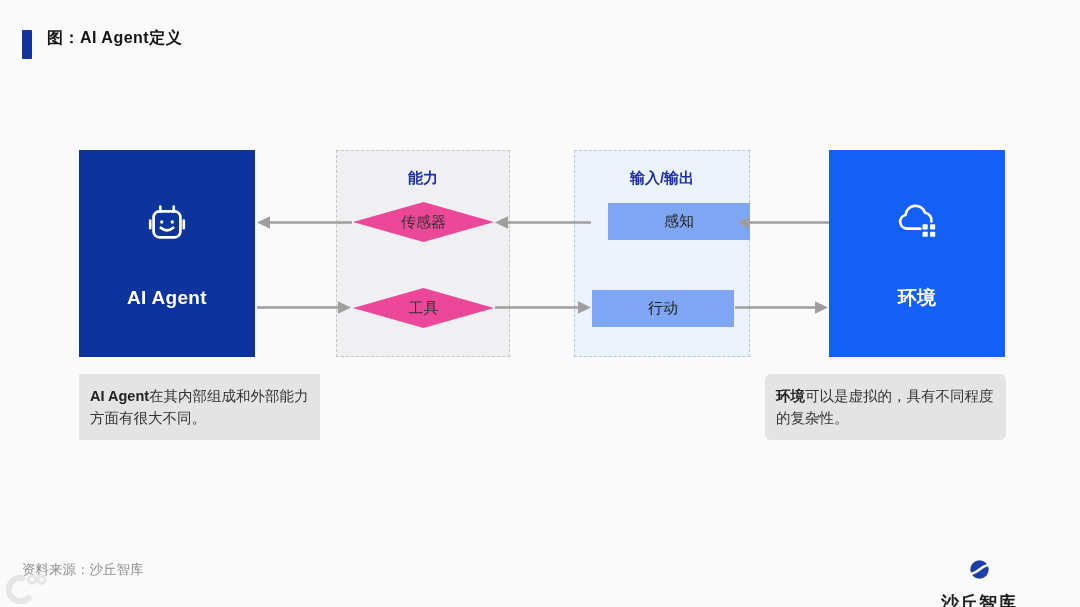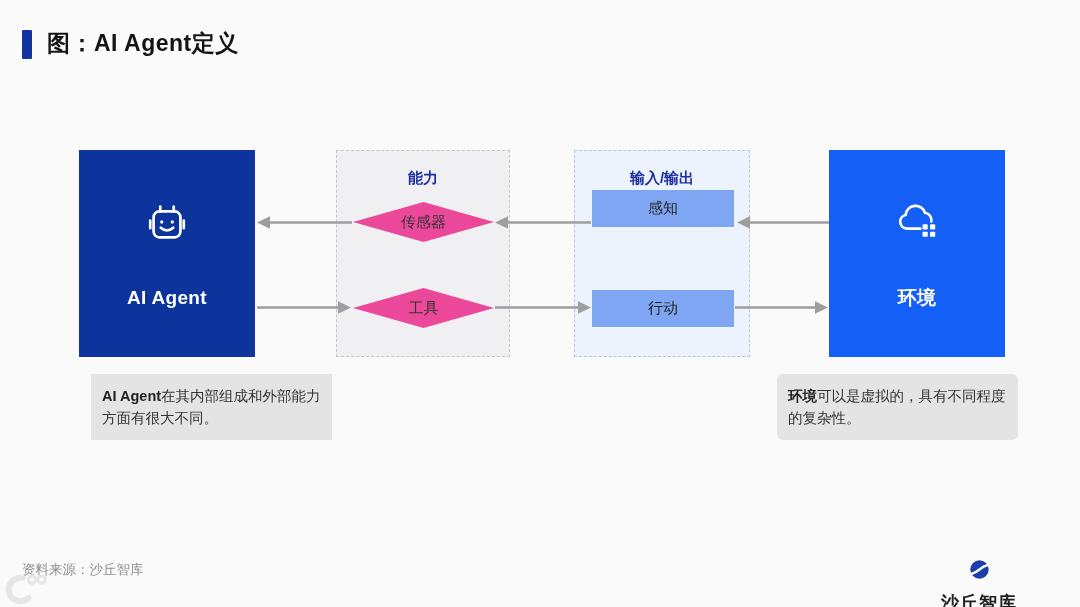--- a/index.html
+++ b/index.html
@@ -5,21 +5,21 @@
   * { margin:0; padding:0; box-sizing:border-box; }
   html,body { width:1080px; height:607px; }
   body {
     font-family:"Liberation Sans","DejaVu Sans",sans-serif;
     background:#fafafa; position:relative; overflow:hidden;
   }
   .abs { position:absolute; }
 
   
   .accent-bar { left:22px; top:30px; width:10px; height:29px; background:#10339E; border-radius:1px; }
-  .page-title { left:47px; top:28px; font-size:23px; font-weight:bold; color:#141414; letter-spacing:.5px; }
+  .page-title { left:47px; top:28px; font-size:16px; font-weight:bold; color:#141414; letter-spacing:.5px; }
 
   
   .solid-box {
     width:176px; height:207px; top:150px;
     display:flex; flex-direction:column; align-items:center; justify-content:center; gap:38px;
   }
   .agent-box { left:79px; background:#0D339C; }
   .env-box   { left:829px; background:#1460F6; }
   .solid-box .box-label { color:#fff; font-weight:bold; font-size:19px; letter-spacing:.3px; }
 
@@ -35,29 +35,29 @@
     display:flex; align-items:center; justify-content:center;
     font-size:15px; color:#333;
   }
   .d1 { top:202px; } .d2 { top:288px; }
 
   .io-rect {
     left:592px; width:142px; height:37px; background:#7FA6F3;
     display:flex; align-items:center; justify-content:center;
     font-size:15px; color:#222;
   }
-  .r1 { top:190px; } .r2 { top:290px; }
+  .r1 { top:203px;margin-left:16px; } .r2 { top:290px; }
 
   
   .arrow-layer { left:0; top:0; width:1080px; height:607px; pointer-events:none; }
 
   
   .caption {
     top:374px; width:241px; height:66px; background:#E4E4E4;
-    padding:11px 11px; font-size:14.5px; line-height:1.55; color:#333;margin-left:12px;
+    padding:11px 11px; font-size:14.5px; line-height:1.55; color:#333;
   }
   .caption b { color:#222; }
   .caption-left  { left:79px; }
   .caption-right { left:765px;border-radius:6px; }
 
   
   .source-text { left:22px; top:561px; font-size:13.5px; color:#8E8E8E; }
   .watermark { left:0px; top:570px; display:flex; align-items:center; gap:2px; }
   .watermark-text {
     font-size:27px; font-weight:bold; color:#e7e7e7; letter-spacing:3px;

